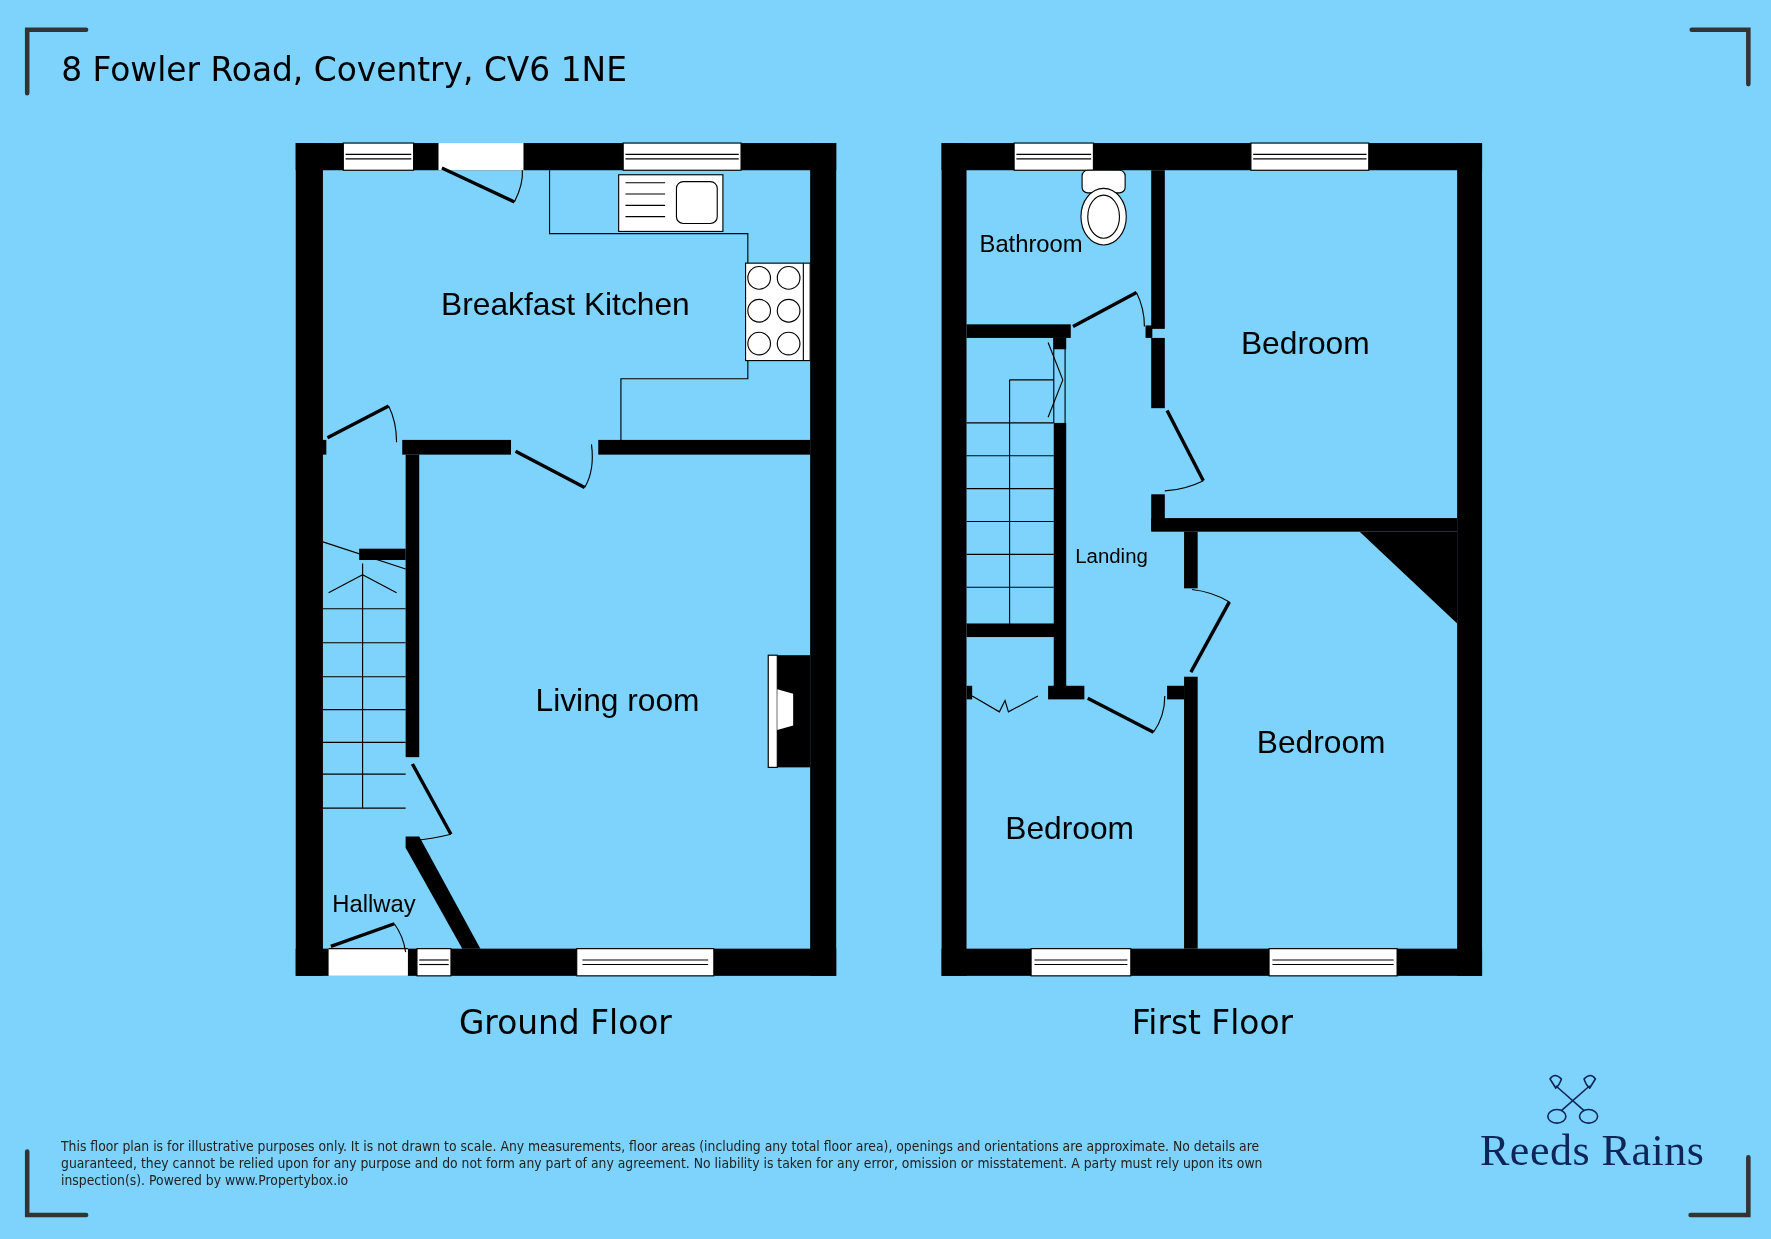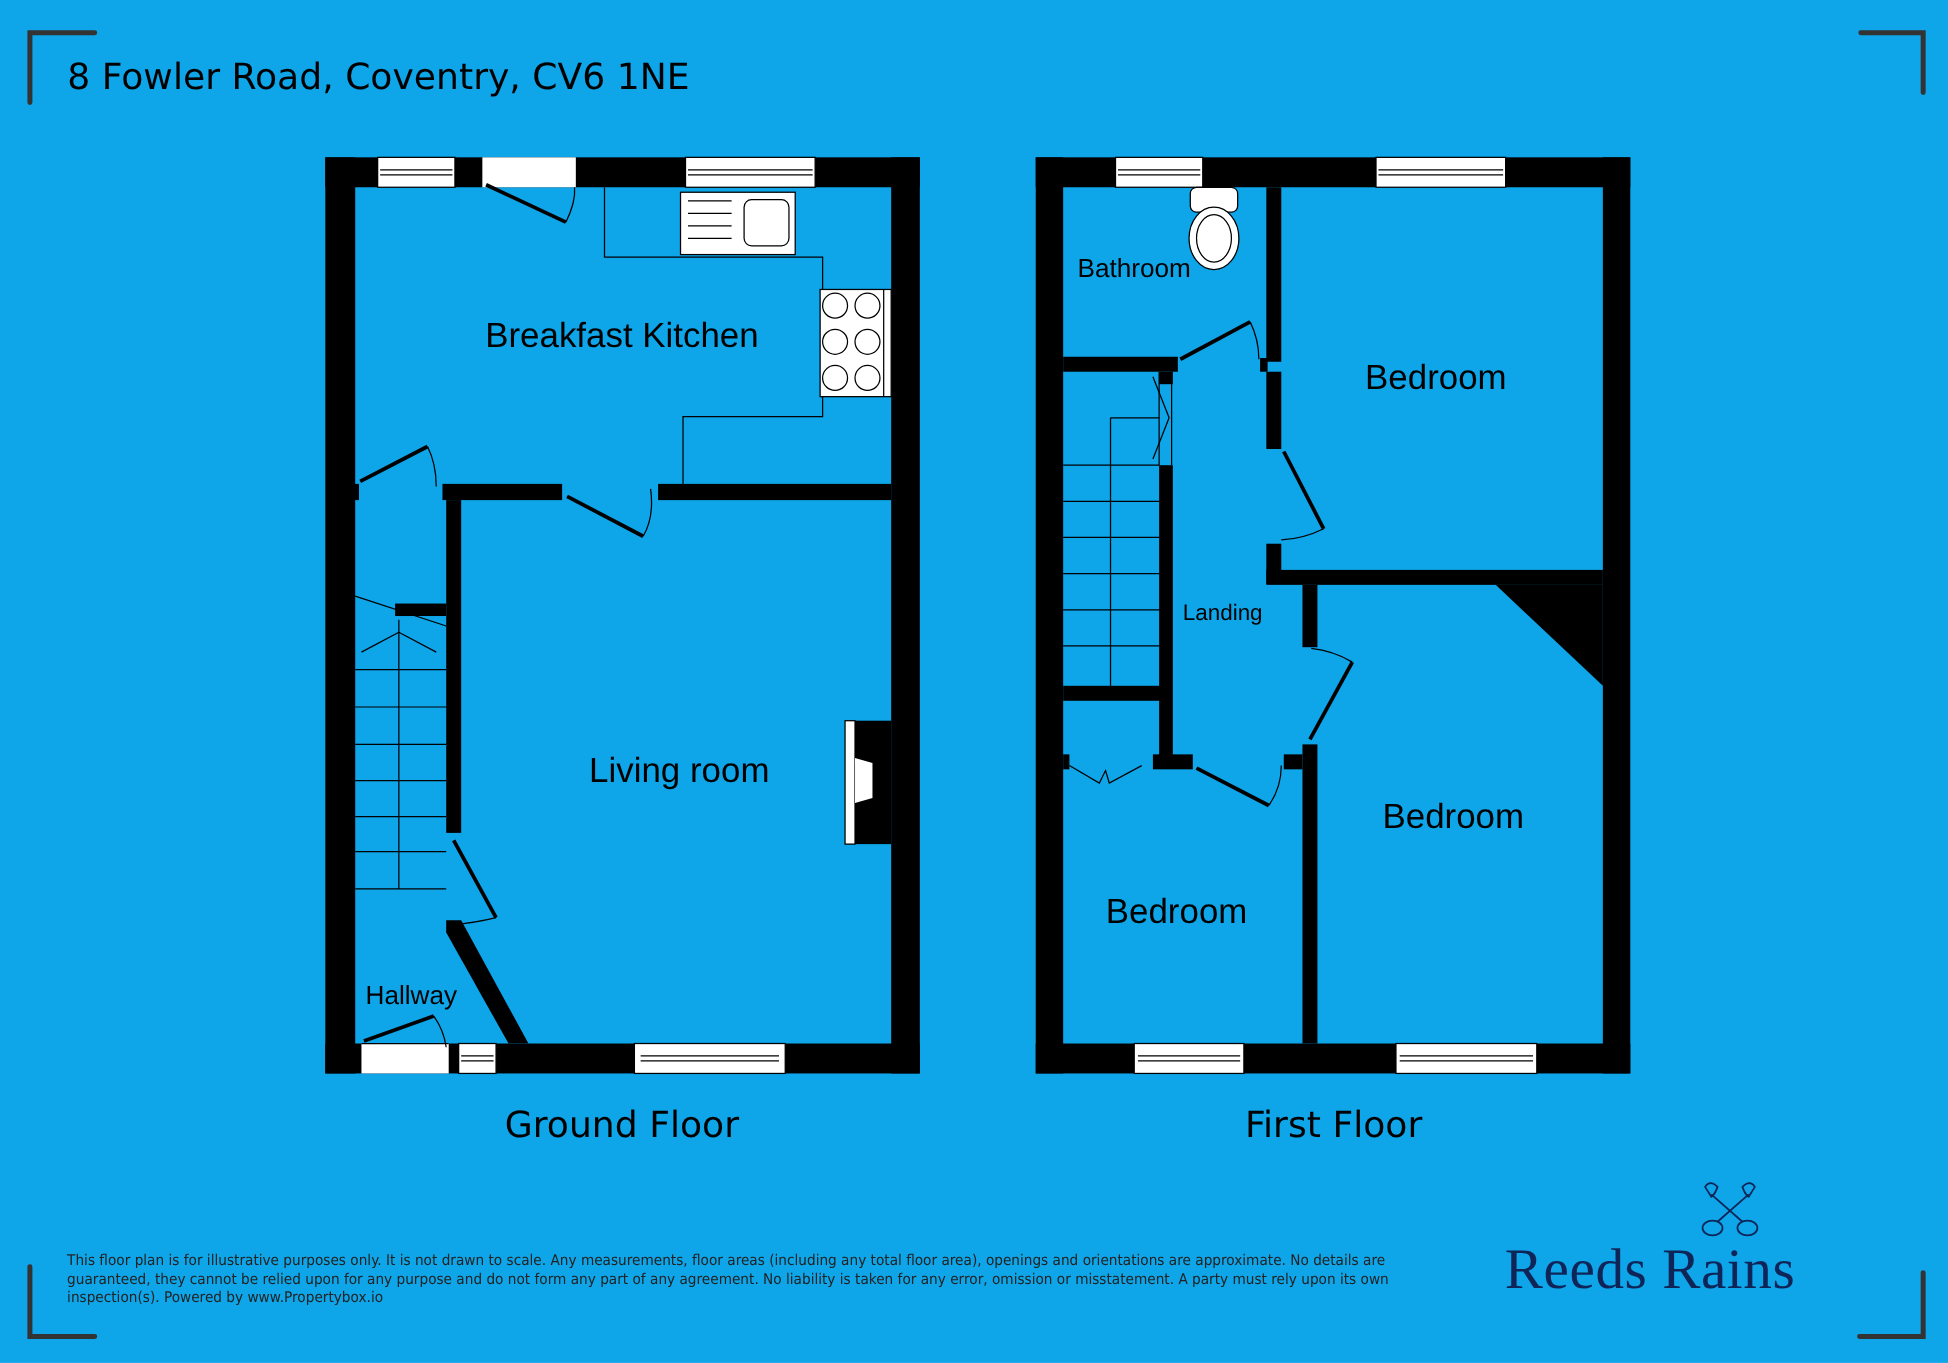--- a/index.html
+++ b/index.html
@@ -1,21 +1,21 @@
 <!DOCTYPE html>
 <html><head>
 <meta charset="utf-8">
 <style>
   html,body{margin:0;padding:0;background:#fff;}
-  #page{position:relative;width:1771px;height:1239px;background:#0ea5e9;overflow:hidden;font-family:"DejaVu Sans",sans-serif;}
+  #page{position:relative;width:1771px;height:1239px;background:#7dd3fc;overflow:hidden;font-family:"DejaVu Sans",sans-serif;}
   svg{position:absolute;left:0;top:0;}
   .room-label{font-family:"Liberation Sans",sans-serif;fill:#000;}
   .title{font-family:"DejaVu Sans",sans-serif;fill:#000;}
   #disclaimer{position:absolute;left:61px;top:1138px;width:1320px;font-family:"DejaVu Sans",sans-serif;font-size:13.5px;line-height:17px;color:#222;transform:scaleX(0.92);transform-origin:left top;}
-  #brand{position:absolute;left:1368px;top:1125px;font-family:"Liberation Serif",serif;font-size:52px;color:#0f2557;letter-spacing:0.5px;}
+  #brand{position:absolute;left:1480px;top:1125px;font-family:"Liberation Serif",serif;font-size:44px;color:#0f2557;letter-spacing:0.5px;}
 </style>
 </head>
 <body>
 
 <div id="page">
 <svg width="1771" height="1239" viewBox="0 0 1563 1093" xmlns="http://www.w3.org/2000/svg">
 
   <g stroke="#333" stroke-width="4" fill="none" stroke-linecap="round">
     <polyline points="24,82 24,26 76,26"></polyline>
     <polyline points="1493,26 1543,26 1543,74"></polyline>

